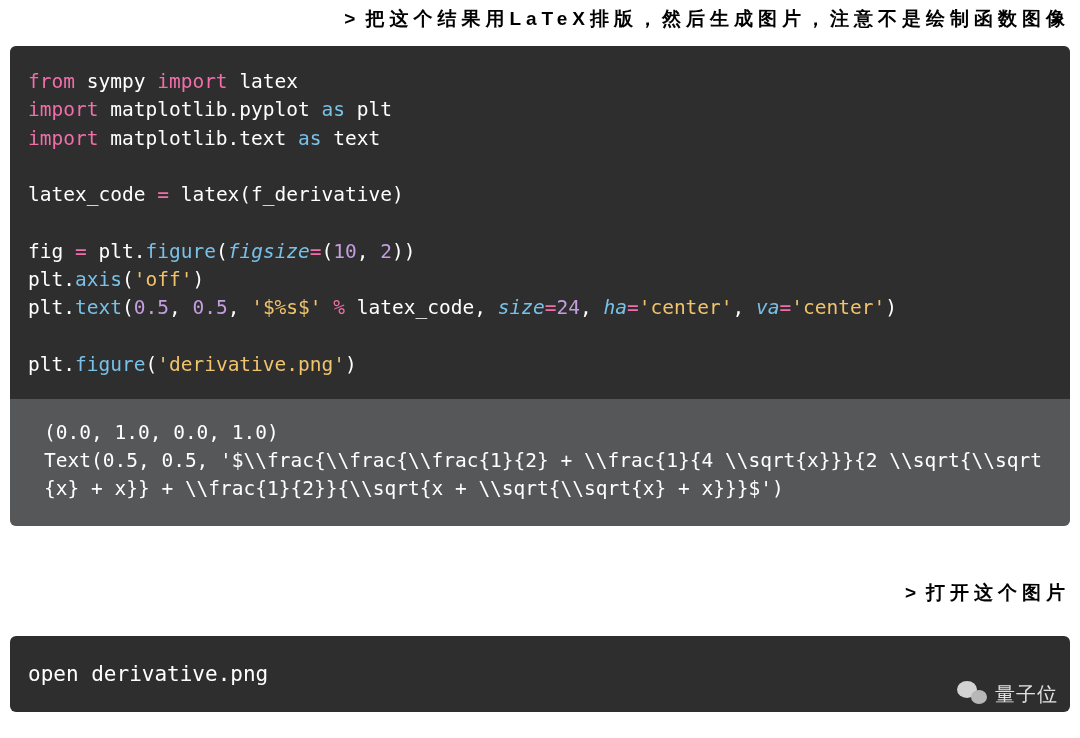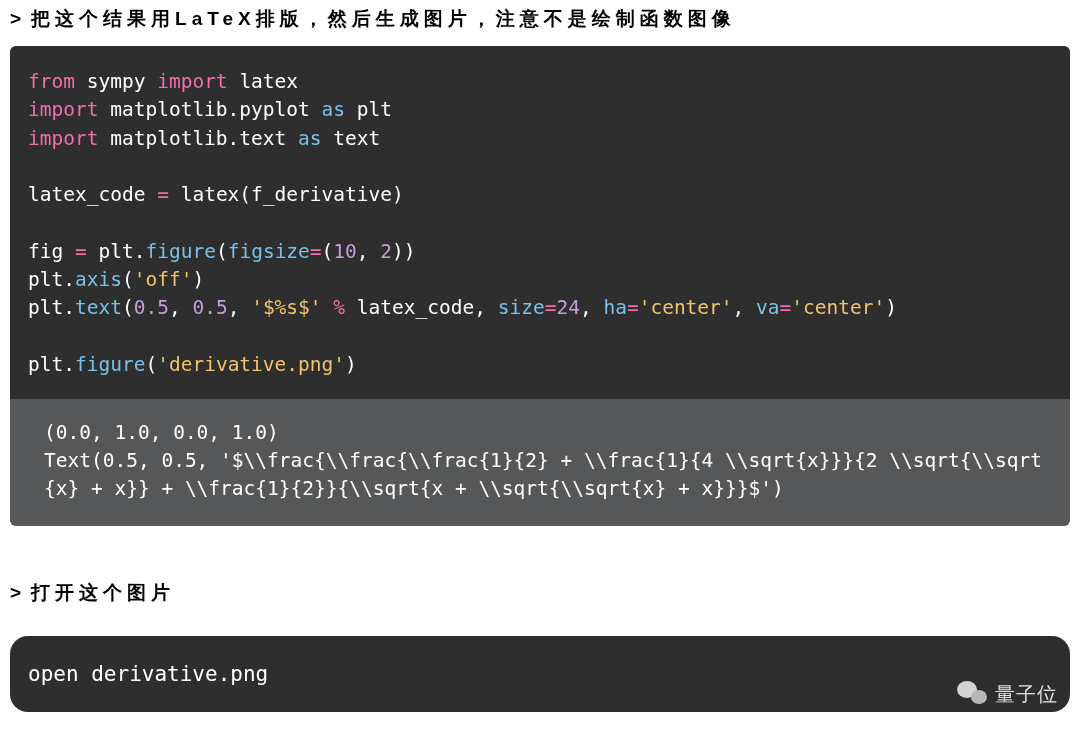--- a/index.html
+++ b/index.html
@@ -15,20 +15,21 @@
       overflow: hidden;
       position: relative;
     }
     .prompt-line {
       padding: 6px 10px 14px 10px;
       font-size: 19px;
       color: #000000;
       font-weight: 600;
       letter-spacing: 5px;
       font-family: "Helvetica Neue", Arial, sans-serif;
+      text-align: right;
     }
     .prompt-marker {
       letter-spacing: 10px;
       display: inline-block;
     }
     .code-outer {
       margin: 0 10px;
       border-radius: 6px;
       overflow: hidden;
       background: #fca5a5;
@@ -47,38 +48,38 @@
       padding: 20px 18px 22px 34px;
       font-size: 19.5px;
       line-height: 1.45;
       color: #ffffff;
       font-family: "Menlo", "Consolas", "Monaco", monospace;
       white-space: pre-wrap;
       word-break: break-all;
     }
     .code-simple {
       margin: 0 10px;
-      border-radius: 18px;
+      border-radius: 6px;
       background: #2e2e2e;
       padding: 26px 18px 26px 18px;
       font-size: 21px;
       color: #ffffff;
       font-family: "Menlo", "Consolas", "Monaco", monospace;
       white-space: pre;
     }
     
     .tk-kw   { color: #f06ea9; }          
     .tk-mod  { color: #ffffff; font-weight: 500; }
     .tk-as   { color: #78c1e8; }          
     .tk-id   { color: #ffffff; }
     .tk-op   { color: #f06ea9; }          
     .tk-attr { color: #78c1e8; }          
     .tk-num  { color: #c49ede; }          
     .tk-str  { color: #f0c36d; text-align: center; }          
-    .tk-kwarg{ color: #78c1e8; }
+    .tk-kwarg{ color: #78c1e8; font-style: italic; }
 
     .watermark {
       position: absolute;
       right: 22px;
       bottom: 30px;
       display: flex;
       align-items: flex-start;
       gap: 8px;
       color: #eaeaea;
       font-family: "Helvetica Neue", Arial, sans-serif;

